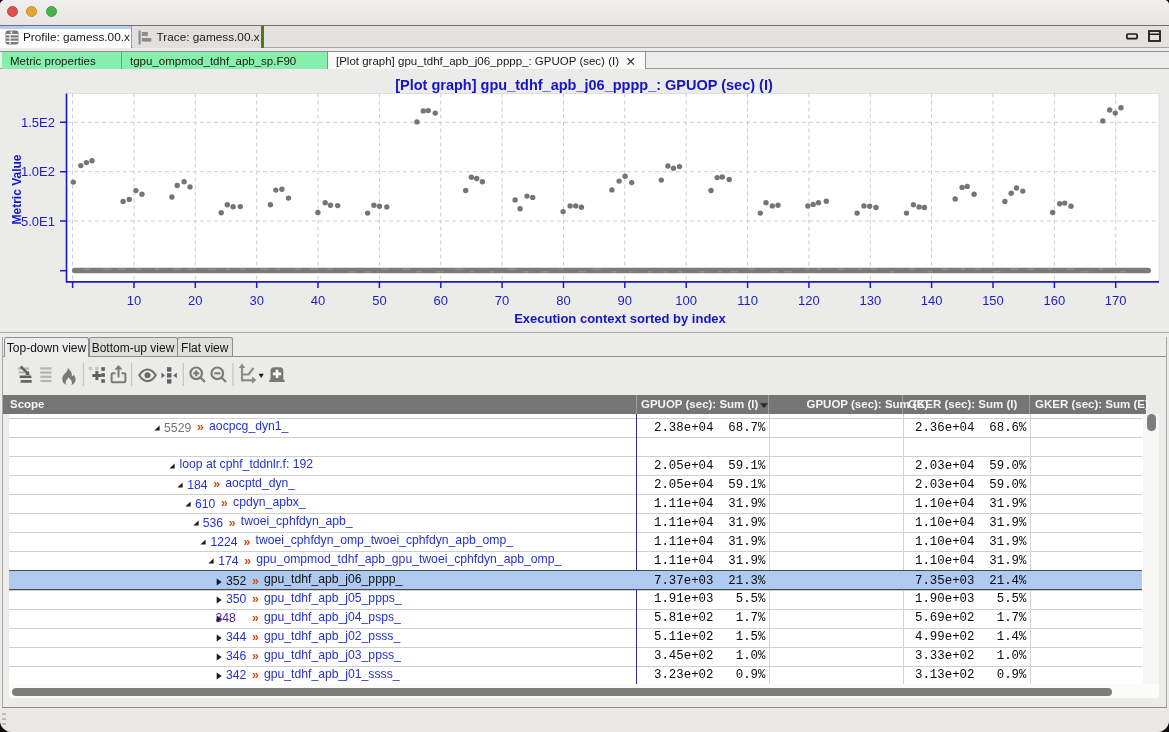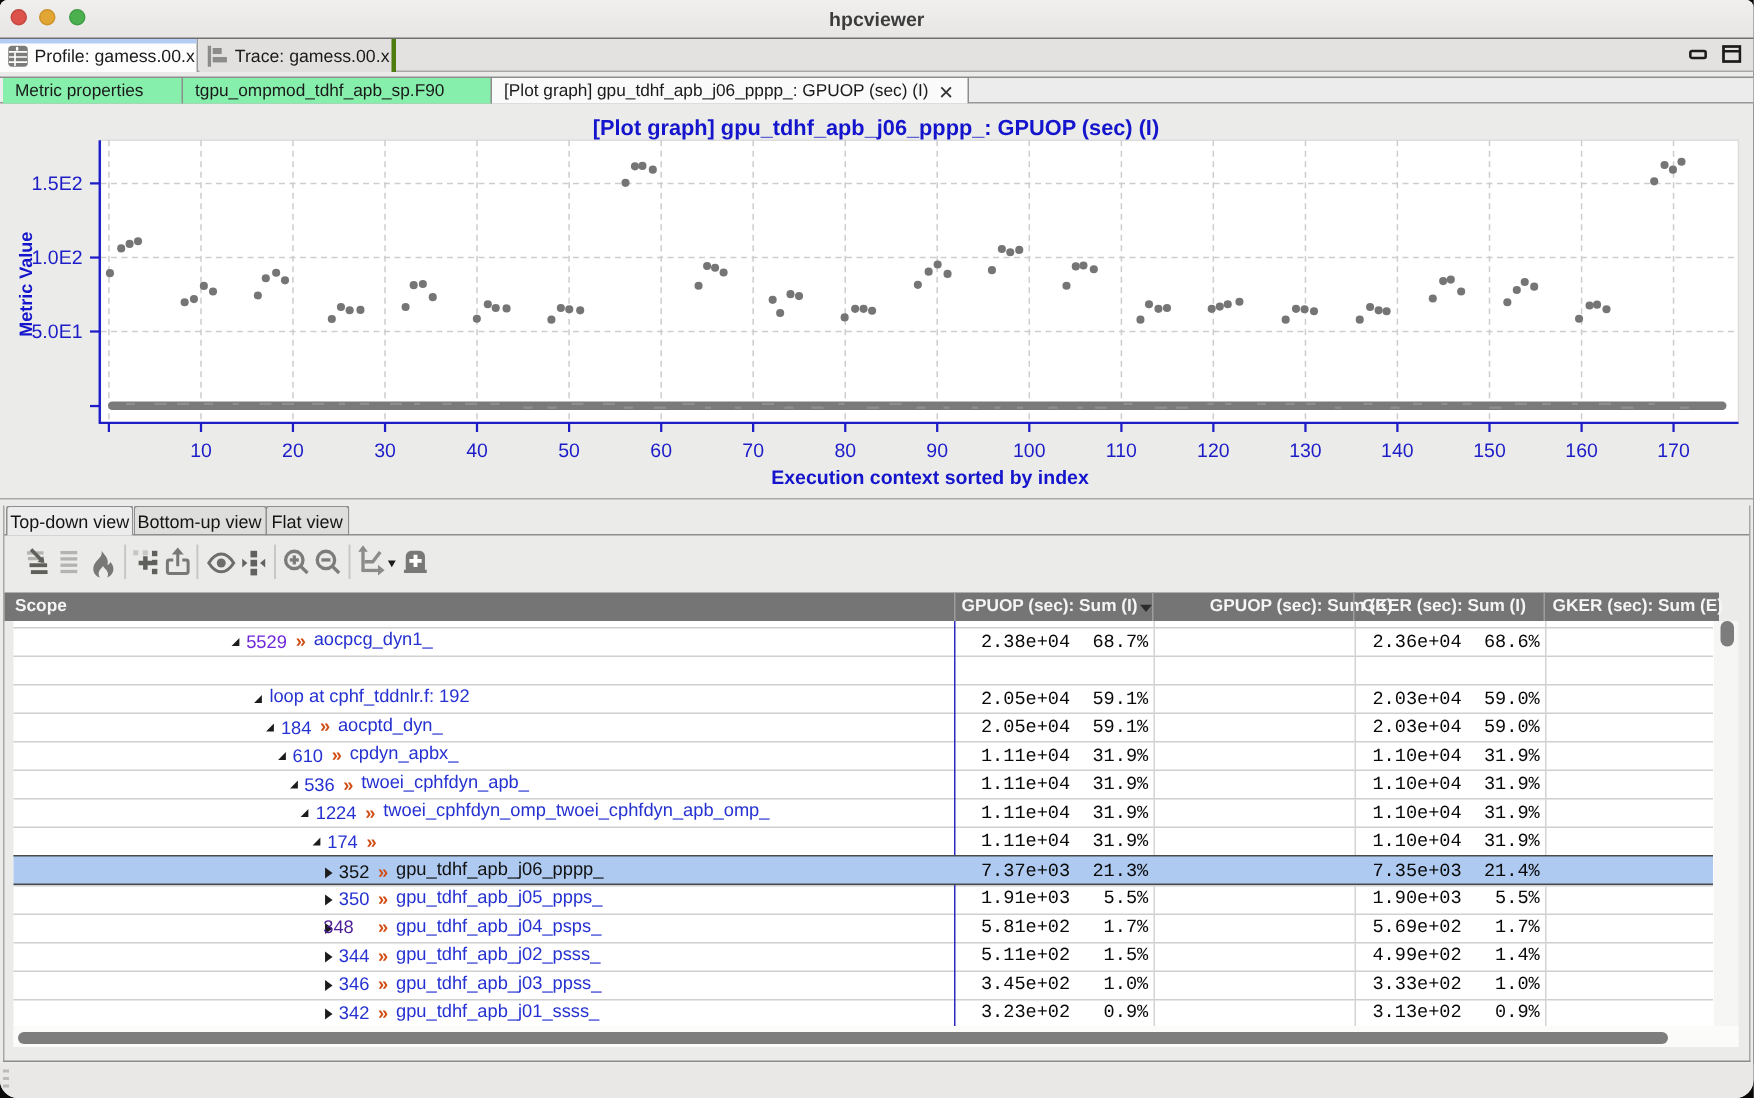--- a/index.html
+++ b/index.html
@@ -66,21 +66,20 @@
 
 #status { position:absolute; left:0; top:708.5px; width:100%; height:23.5px; background:#e9e8e7; }
 .grip { position:absolute; width:4px; height:2px; background:#bdbbba; left:2px; }
 </style></head>
 <body>
 <div id="win">
   <div id="titlebar">
     <div class="tl" style="left:6.5px;background:#dd524b;border:0.5px solid #c24840"></div>
     <div class="tl" style="left:26px;background:#e2a634;border:0.5px solid #cb9328"></div>
     <div class="tl" style="left:46px;background:#4cb04f;border:0.5px solid #3f9e43"></div>
-    <div id="title">hpcviewer</div>
   </div>
   <div id="tabline"></div>
   <div id="row1">
     <div class="border-bot"></div>
     <div id="tabP">
         <div class="accent"></div>
       <svg style="position:absolute;left:5px;top:4px" width="14" height="15" viewBox="0 0 14 15">
           <rect x="0.5" y="0.5" width="13" height="14" rx="2.5" fill="#7b7b79"></rect>
           <rect x="5.6" y="1.2" width="1.6" height="2.6" rx="0.8" fill="#fff"></rect>
           <line x1="1" y1="4.6" x2="13" y2="4.6" stroke="#fff" stroke-width="1.1"></line>
@@ -436,21 +435,21 @@
 <div class="rline" style="top:665.6px"></div>
 <div class="rline" style="top:684.6px"></div>
   <div id="colblue"></div>
   <div class="colgrey" style="left:768.5px"></div>
   <div class="colgrey" style="left:902.5px"></div>
   <div class="colgrey" style="left:1029.5px"></div>
   <div class="trow" style="top:418.2px">
       <svg class="tri" style="left:145.3px" width="6" height="6" viewBox="0 0 6 6">
         <path d="M5.6 0.4 V5.6 H0.4 Z" fill="#1c1c1c"></path>
       </svg>
-      <span class="tnum" style="left:155.6px;color:#6d28d9">5529</span>
+      <span class="tnum" style="left:155.6px;color:#737373">5529</span>
       <span class="gui" style="left:188.6px">»</span>
       <span class="tname" style="left:200.6px;color:#2531d1">aocpcg_dyn1_</span>
       <span class="val" style="right:376.0px">2.38e+04&nbsp;&nbsp;68.7%</span>
       <span class="val" style="right:115.0px">2.36e+04&nbsp;&nbsp;68.6%</span>
     </div>
 <div class="trow" style="top:456.3px">
       <svg class="tri" style="left:160.8px" width="6" height="6" viewBox="0 0 6 6">
         <path d="M5.6 0.4 V5.6 H0.4 Z" fill="#1c1c1c"></path>
       </svg>
       <span class="tname" style="left:171.1px;color:#2531d1">loop at cphf_tddnlr.f: 192</span>
@@ -496,20 +495,21 @@
       <span class="tname" style="left:247.0px;color:#2531d1">twoei_cphfdyn_omp_twoei_cphfdyn_apb_omp_</span>
       <span class="val" style="right:376.0px">1.11e+04&nbsp;&nbsp;31.9%</span>
       <span class="val" style="right:115.0px">1.10e+04&nbsp;&nbsp;31.9%</span>
     </div>
 <div class="trow" style="top:551.4px">
       <svg class="tri" style="left:199.4px" width="6" height="6" viewBox="0 0 6 6">
         <path d="M5.6 0.4 V5.6 H0.4 Z" fill="#1c1c1c"></path>
       </svg>
       <span class="tnum" style="left:209.7px;color:#2531d1">174</span>
       <span class="gui" style="left:235.8px">»</span>
+      <span class="tname" style="left:247.8px;color:#2531d1">gpu_ompmod_tdhf_apb_gpu_twoei_cphfdyn_apb_omp_</span>
       <span class="val" style="right:376.0px">1.11e+04&nbsp;&nbsp;31.9%</span>
       <span class="val" style="right:115.0px">1.10e+04&nbsp;&nbsp;31.9%</span>
     </div>
 <div class="trow sel" style="top:570.4px">
       <svg class="tri" style="left:207.1px" width="6" height="8" viewBox="0 0 6 8">
         <path d="M0.7 0.4 L5.7 4 L0.7 7.6 Z" fill="#1c1c1c"></path>
       </svg>
       <span class="tnum" style="left:217.4px;color:#111">352</span>
       <span class="gui" style="left:243.5px">»</span>
       <span class="tname" style="left:255.5px;color:#111">gpu_tdhf_apb_j06_pppp_</span>

